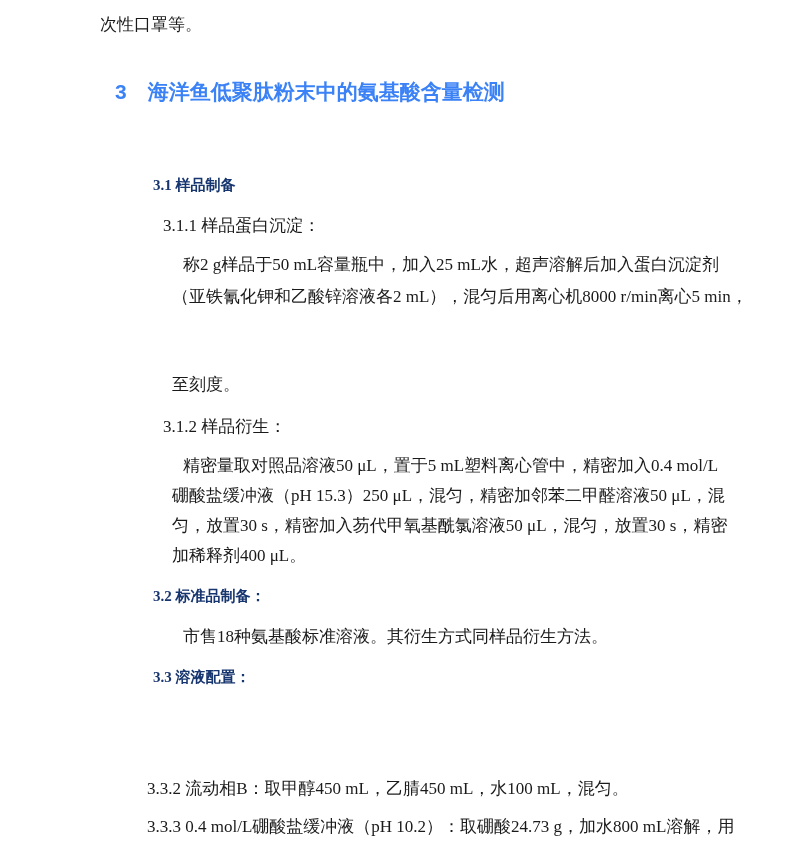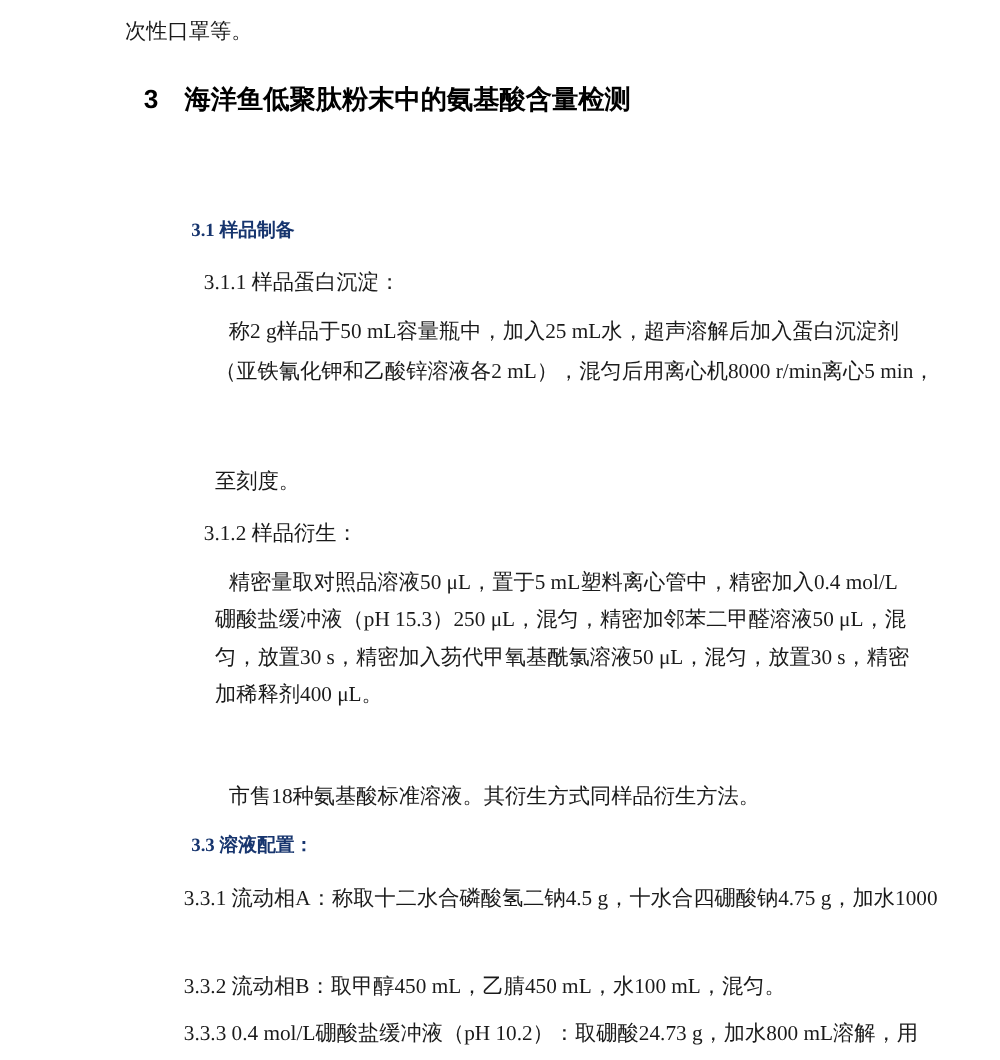--- a/index.html
+++ b/index.html
@@ -18,27 +18,27 @@
   }
   .line {
     position: absolute;
     font-size: 17px;
     line-height: 22px;
     white-space: nowrap;
     color: #1a1a1a;
   }
   .chapter-heading {
     position: absolute;
-    top: 67px;
+    top: 79px;
     left: 115px;
     font-family: "Liberation Sans", "DejaVu Sans", sans-serif;
     font-weight: bold;
     font-size: 21px;
     line-height: 26px;
-    color: #000000;
+    color: #3b82f6;
     white-space: nowrap;
   }
   .chapter-heading .chapter-number {
     display: inline-block;
     margin-right: 21px;
   }
   .section-heading {
     position: absolute;
     font-weight: bold;
     font-size: 15px;
@@ -74,24 +74,24 @@
   <div class="line" style="top:286px; left:172px;">（亚铁氰化钾和乙酸锌溶液各2 mL），混匀后用离心机8000 r/min离心5 min，</div>
   <div class="line" style="top:374px; left:172px;">至刻度。</div>
 
   <div class="sub-heading" style="top:416px; left:147px;">3.1.2 样品衍生：</div>
 
   <div class="line" style="top:455px; left:183px;">精密量取对照品溶液50 μL，置于5 mL塑料离心管中，精密加入0.4 mol/L</div>
   <div class="line" style="top:485px; left:172px;">硼酸盐缓冲液（pH 15.3）250 μL，混匀，精密加邻苯二甲醛溶液50 μL，混</div>
   <div class="line" style="top:515px; left:172px;">匀，放置30 s，精密加入芴代甲氧基酰氯溶液50 μL，混匀，放置30 s，精密</div>
   <div class="line" style="top:545px; left:172px;">加稀释剂400 μL。</div>
 
+  <div class="section-heading" style="top:585px; left:153px;">3.2 标准品制备：</div>
 
   <div class="line" style="top:626px; left:183px;">市售18种氨基酸标准溶液。其衍生方式同样品衍生方法。</div>
 
   <div class="section-heading" style="top:666px; left:153px;">3.3 溶液配置：</div>
 
-  <div class="line" style="top:708px; left:147px;">3.3.1 流动相A：称取十二水合磷酸氢二钠4.5 g，十水合四硼酸钠4.75 g，加水1000</div>
 
   <div class="line" style="top:778px; left:147px;">3.3.2 流动相B：取甲醇450 mL，乙腈450 mL，水100 mL，混匀。</div>
 
   <div class="line" style="top:816px; left:147px;">3.3.3 0.4 mol/L硼酸盐缓冲液（pH 10.2）：取硼酸24.73 g，加水800 mL溶解，用</div>
 
 </div>
 
 </body></html>

